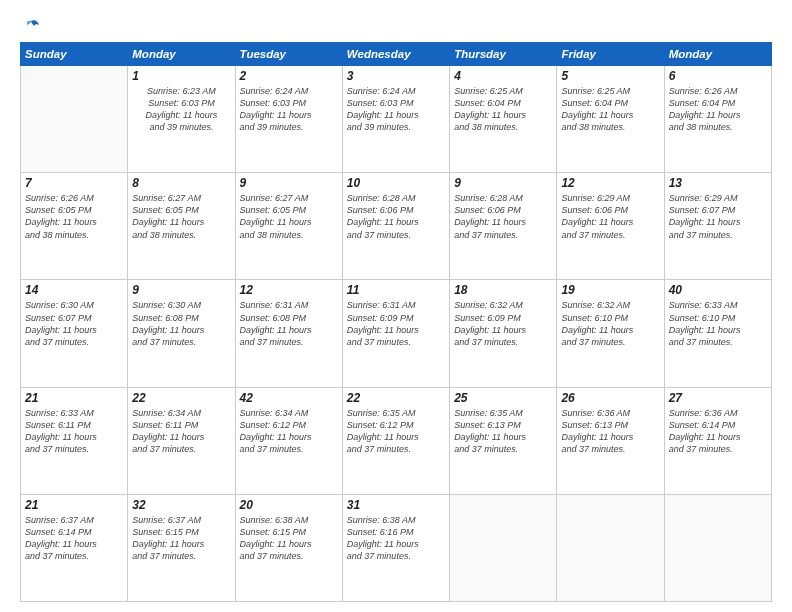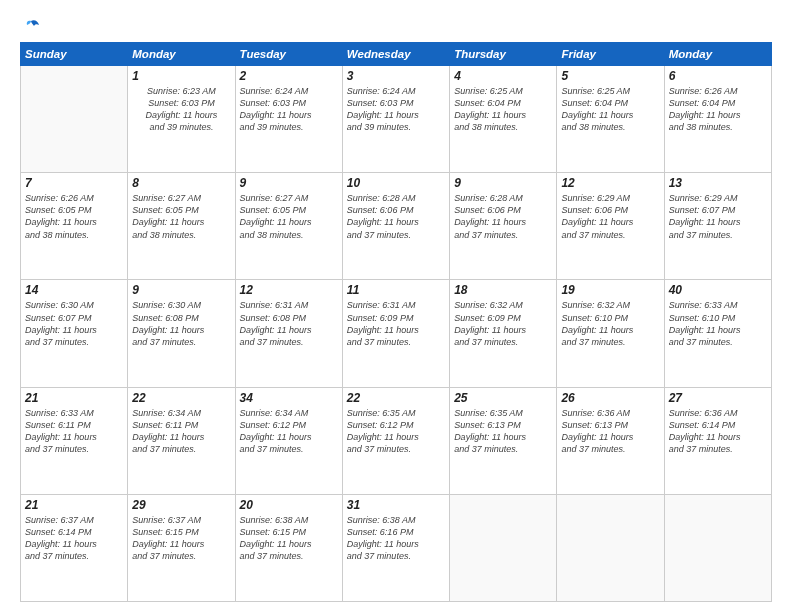--- a/index.html
+++ b/index.html
@@ -273,21 +273,21 @@
 and 37 minutes.</div>
           </td>
           <td>
             <span class="day-num">22</span>
             <div class="day-info" style="white-space: pre-line;">Sunrise: 6:34 AM
 Sunset: 6:11 PM
 Daylight: 11 hours
 and 37 minutes.</div>
           </td>
           <td>
-            <span class="day-num">34</span>
+            <span class="day-num">42</span>
             <div class="day-info" style="white-space: pre-line;">Sunrise: 6:34 AM
 Sunset: 6:12 PM
 Daylight: 11 hours
 and 37 minutes.</div>
           </td>
           <td>
             <span class="day-num">22</span>
             <div class="day-info" style="white-space: pre-line;">Sunrise: 6:35 AM
 Sunset: 6:12 PM
 Daylight: 11 hours
@@ -317,21 +317,21 @@
         </tr>
         <tr>
           <td>
             <span class="day-num">21</span>
             <div class="day-info" style="white-space: pre-line;">Sunrise: 6:37 AM
 Sunset: 6:14 PM
 Daylight: 11 hours
 and 37 minutes.</div>
           </td>
           <td>
-            <span class="day-num">29</span>
+            <span class="day-num">32</span>
             <div class="day-info" style="white-space: pre-line;">Sunrise: 6:37 AM
 Sunset: 6:15 PM
 Daylight: 11 hours
 and 37 minutes.</div>
           </td>
           <td>
             <span class="day-num">20</span>
             <div class="day-info" style="white-space: pre-line;">Sunrise: 6:38 AM
 Sunset: 6:15 PM
 Daylight: 11 hours

